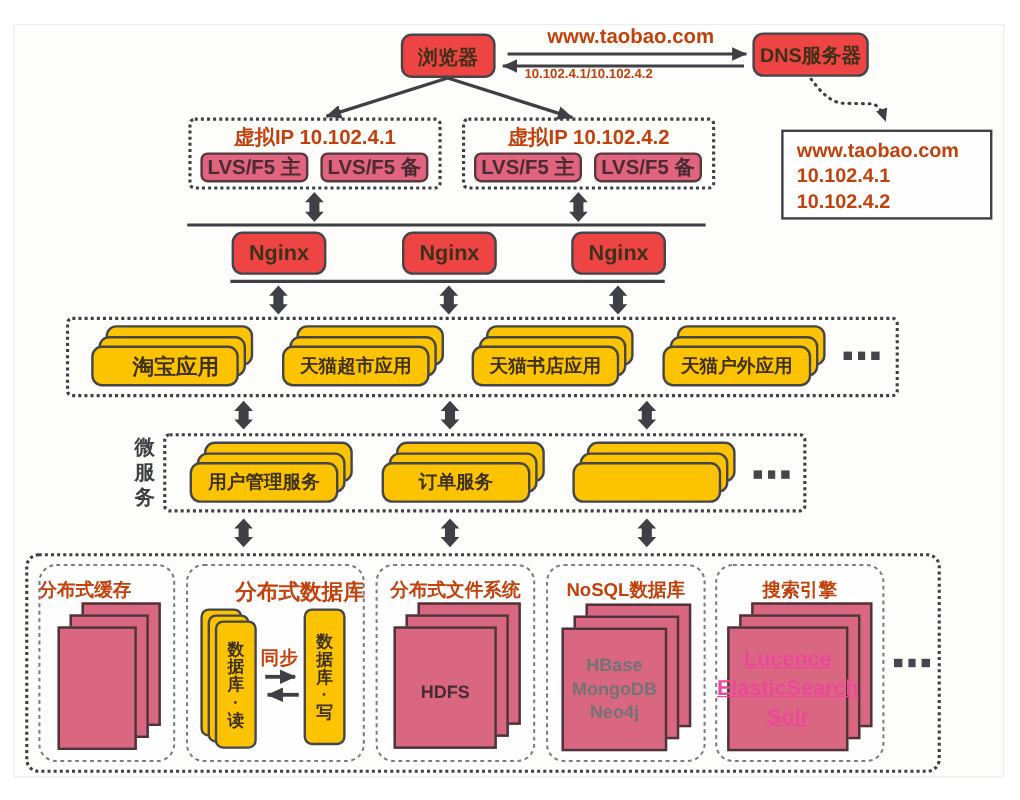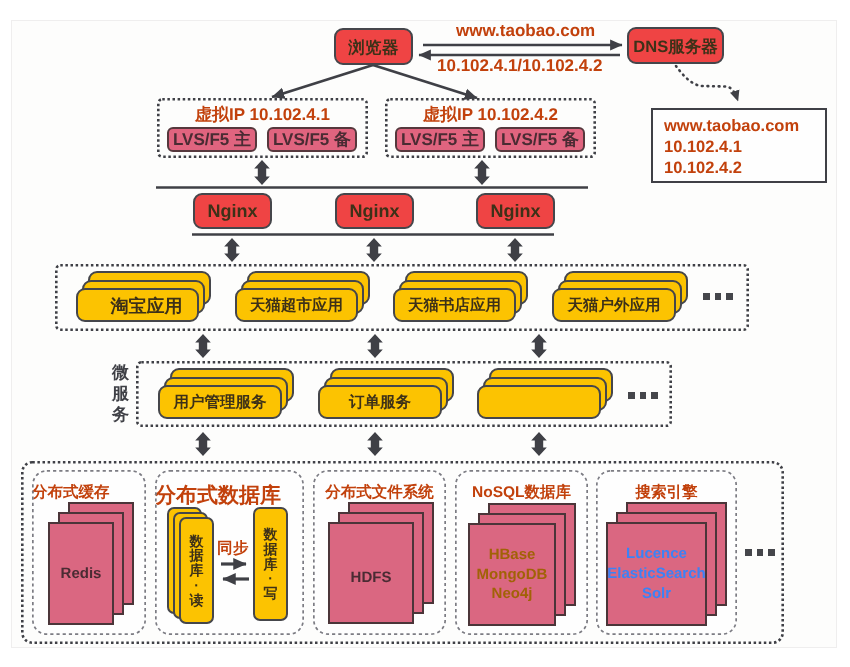--- a/index.html
+++ b/index.html
@@ -53,21 +53,21 @@
       <path d="M203,334 L210.8,342.5 L207.2,342.5 L207.2,349.5 L210.8,349.5 L203,358 L195.2,349.5 L198.8,349.5 L198.8,342.5 L195.2,342.5 Z" fill="#3f4046"></path>
       <path d="M375,334 L382.8,342.5 L379.2,342.5 L379.2,349.5 L382.8,349.5 L375,358 L367.2,349.5 L370.8,349.5 L370.8,342.5 L367.2,342.5 Z" fill="#3f4046"></path>
       <path d="M539,334 L546.8,342.5 L543.2,342.5 L543.2,349.5 L546.8,349.5 L539,358 L531.2,349.5 L534.8,349.5 L534.8,342.5 L531.2,342.5 Z" fill="#3f4046"></path>
       <path d="M203,432 L210.8,440.5 L207.2,440.5 L207.2,447.5 L210.8,447.5 L203,456 L195.2,447.5 L198.8,447.5 L198.8,440.5 L195.2,440.5 Z" fill="#3f4046"></path>
       <path d="M375,432 L382.8,440.5 L379.2,440.5 L379.2,447.5 L382.8,447.5 L375,456 L367.2,447.5 L370.8,447.5 L370.8,440.5 L367.2,440.5 Z" fill="#3f4046"></path>
       <path d="M539,432 L546.8,440.5 L543.2,440.5 L543.2,447.5 L546.8,447.5 L539,456 L531.2,447.5 L534.8,447.5 L534.8,440.5 L531.2,440.5 Z" fill="#3f4046"></path>
     </svg>
 <div class="node ybox cjkshift" style="left:334px;top:28px;width:79px;height:37px;font-size:16.5px;letter-spacing:0.3px;">浏览器</div>
 <div class="node ybox cjkshift" style="left:627px;top:27px;width:97px;height:37px;font-size:16.5px;">DNS服务器</div>
 <div class="txt" style="left:456px;top:21px;font-size:17px;">www.taobao.com</div>
-<div class="txt" style="left:437px;top:56px;font-size:17px;">10.102.4.1/10.102.4.2</div>
+<div class="txt" style="left:437px;top:56px;font-size:11px;">10.102.4.1/10.102.4.2</div>
 <div class="wrapbox" style="left:651px;top:108px;width:176px;height:75px;border:2.5px solid #3f4046;background:#fefefe;">
 <div class="txt" style="left:11px;top:7px;font-size:16.5px;">www.taobao.com</div>
 <div class="txt" style="left:11px;top:28px;font-size:16.5px;">10.102.4.1</div>
 <div class="txt" style="left:11px;top:49px;font-size:16.5px;">10.102.4.2</div>
 </div>
 <div class="txt" style="left:157px;top:104px;width:211px;text-align:center;font-size:17px;">虚拟IP 10.102.4.1</div>
 <div class="node pbox" style="left:167px;top:127px;width:90px;height:25px;font-size:17px;">LVS/F5 主</div>
 <div class="node pbox" style="left:267px;top:127px;width:90px;height:25px;font-size:17px;">LVS/F5 备</div>
 <div class="txt" style="left:385px;top:104px;width:211px;text-align:center;font-size:17px;">虚拟IP 10.102.4.2</div>
 <div class="node pbox" style="left:395px;top:127px;width:90px;height:25px;font-size:17px;">LVS/F5 主</div>
@@ -115,25 +115,22 @@
 <div class="dots" style="left:628px;top:392px;">
       <i></i>
       <i></i>
       <i></i>
     </div>
 <div class="wrapbox" style="left:32px;top:470px;width:114px;height:165px;border-radius:14px;background:#fefefe;"></div>
 <div class="txt" style="left:32px;top:482px;width:114px;text-align:left;font-size:15.5px;">分布式缓存</div>
 <div class="card" style="left:68px;top:502px;width:66px;height:103px;z-index:1;"></div>
 <div class="card" style="left:58px;top:512px;width:66px;height:103px;z-index:2;"></div>
 <div class="card" style="left:48px;top:522px;width:66px;height:103px;z-index:3;"></div>
-<div class="node" style="left:48px;top:522px;width:66px;height:103px;z-index:4;font-size:15px;color:#4a2b33;font-weight:700;flex-direction:column;line-height:1.33;">
-<div>Redis</div>
-</div>
 <div class="wrapbox" style="left:155px;top:470px;width:149px;height:165px;border-radius:14px;background:#fefefe;"></div>
-<div class="txt" style="left:155px;top:482px;width:149px;text-align:left;font-size:21px;">分布式数据库</div>
+<div class="txt" style="left:155px;top:482px;width:149px;text-align:right;font-size:18px;">分布式数据库</div>
 <div class="ycard" style="left:167px;top:507px;width:35px;height:107px;border-radius:7px;z-index:1;"></div>
 <div class="ycard" style="left:173px;top:512px;width:35px;height:107px;border-radius:7px;z-index:2;"></div>
 <div class="ycard" style="left:179px;top:517px;width:35px;height:107px;border-radius:7px;z-index:3;"></div>
 <div class="node vstack" style="left:179px;top:517px;width:35px;height:107px;z-index:4;font-size:14px;color:#3d3118;font-weight:700;">
 <span>数</span>
 <span>据</span>
 <span>库</span>
 <span>·</span>
 <span>读</span>
 </div>
@@ -161,31 +158,31 @@
 <div class="card" style="left:338px;top:512px;width:86px;height:102px;z-index:2;"></div>
 <div class="card" style="left:328px;top:522px;width:86px;height:102px;z-index:3;"></div>
 <div class="node" style="left:328px;top:522px;width:86px;height:112px;z-index:4;font-size:15px;color:#4a2b33;font-weight:700;flex-direction:column;line-height:1.33;">
 <div>HDFS</div>
 </div>
 <div class="wrapbox" style="left:455px;top:470px;width:133px;height:165px;border-radius:14px;background:#fefefe;"></div>
 <div class="txt" style="left:455px;top:482px;width:133px;text-align:center;font-size:15.5px;">NoSQL数据库</div>
 <div class="card" style="left:488px;top:503px;width:88px;height:103px;z-index:1;"></div>
 <div class="card" style="left:478px;top:513px;width:88px;height:103px;z-index:2;"></div>
 <div class="card" style="left:468px;top:523px;width:88px;height:103px;z-index:3;"></div>
-<div class="node" style="left:468px;top:523px;width:88px;height:103px;z-index:4;font-size:15px;color:#a16207;font-weight:700;flex-direction:column;line-height:1.33;text-align:center;">
+<div class="node" style="left:468px;top:523px;width:88px;height:103px;z-index:4;font-size:15px;color:#737373;font-weight:700;flex-direction:column;line-height:1.33;text-align:center;">
 <div>HBase</div>
 <div>MongoDB</div>
 <div>Neo4j</div>
 </div>
 <div class="wrapbox" style="left:596px;top:470px;width:141px;height:165px;border-radius:14px;background:#fefefe;"></div>
 <div class="txt" style="left:596px;top:482px;width:141px;text-align:center;font-size:15.5px;">搜索引擎</div>
 <div class="card" style="left:626px;top:502px;width:101px;height:104px;z-index:1;"></div>
 <div class="card" style="left:616px;top:512px;width:101px;height:104px;z-index:2;"></div>
 <div class="card" style="left:606px;top:522px;width:101px;height:104px;z-index:3;"></div>
-<div class="node" style="left:606px;top:522px;width:101px;height:104px;z-index:4;font-size:15px;color:#3b82f6;font-weight:700;flex-direction:column;line-height:1.33;">
+<div class="node" style="left:606px;top:522px;width:101px;height:104px;z-index:4;font-size:18px;color:#ec4899;font-weight:700;flex-direction:column;line-height:1.33;text-decoration:underline;">
 <div>Lucence</div>
 <div>ElasticSearch</div>
 <div>Solr</div>
 </div>
 <div class="dots" style="left:745px;top:549px;">
       <i></i>
       <i></i>
       <i></i>
     </div>
 <svg class="vec" viewBox="0 0 850 667" style="z-index:5;">

